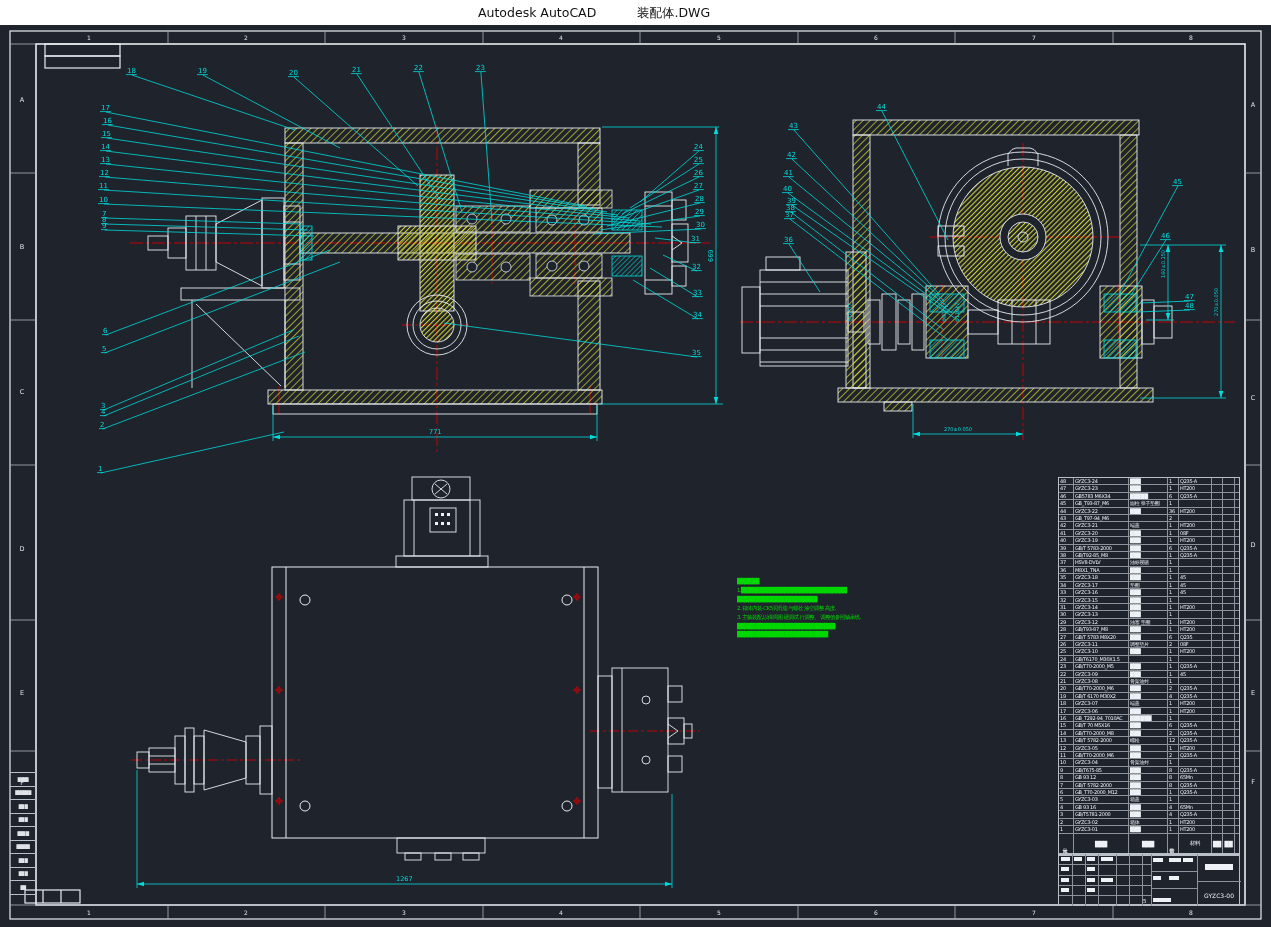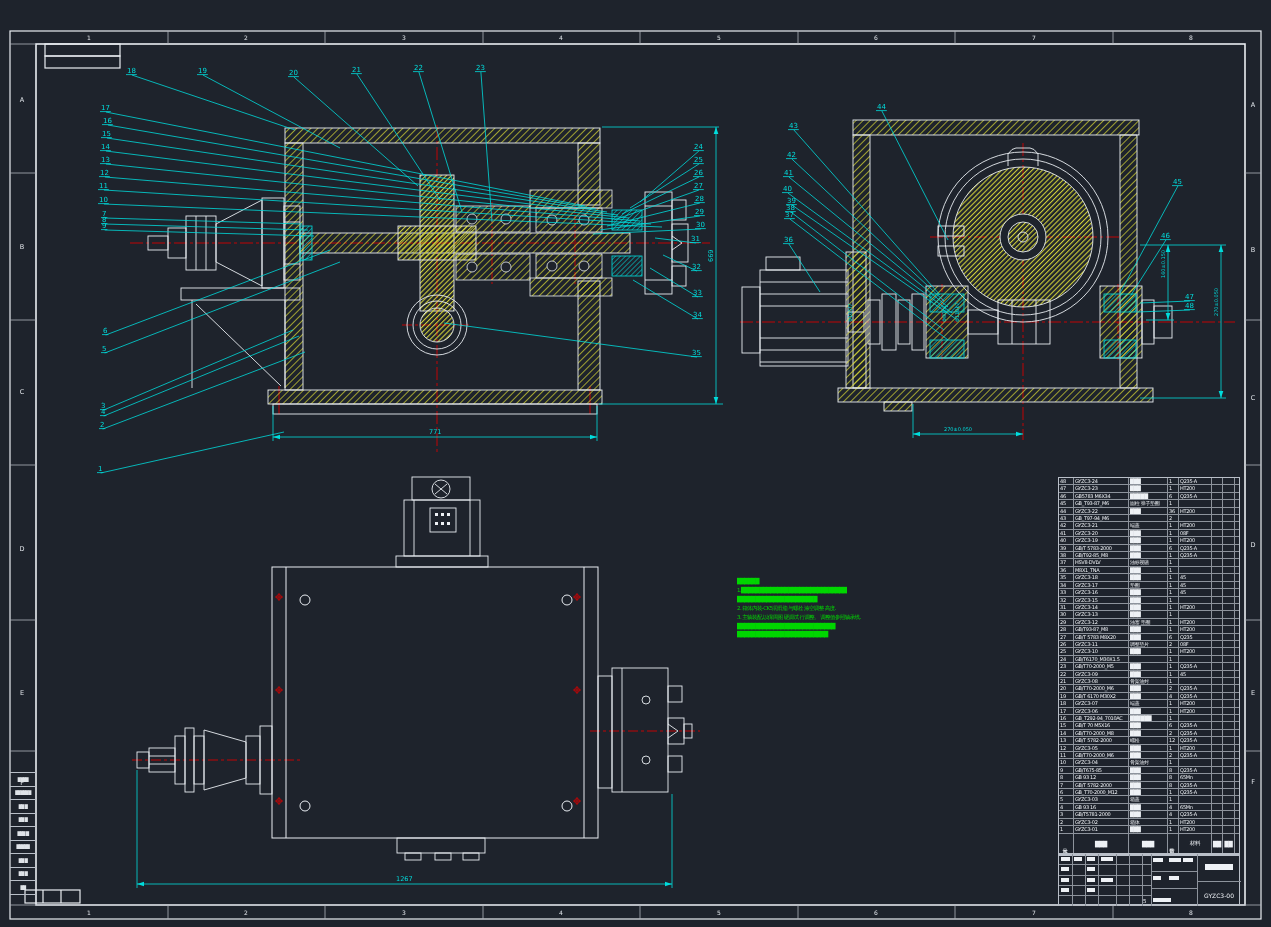--- a/index.html
+++ b/index.html
@@ -31,20 +31,24 @@
   .nline{font-size:5.5px;line-height:8.9px;color:#00d600;letter-spacing:-0.6px;white-space:nowrap;
          overflow:hidden;}
   #lmargin{position:absolute;left:10px;top:772px;width:26px;height:122px;border-top:1px solid #b9bfc8;}
   .lmrow{height:12.5px;border-bottom:1px solid #b9bfc8;color:#dfe3e8;font-size:4px;
          display:flex;align-items:center;justify-content:center;overflow:hidden;letter-spacing:-0.5px;}
 </style>
 </head>
 <body>
 
 <div id="page">
+  <div id="titlebar">
+    <div class="t" id="app">Autodesk AutoCAD</div>
+    <div class="t" id="doc">装配体.DWG</div>
+  </div>
 
   <svg id="cad" width="1271" height="927" viewBox="0 0 1271 927">
     <defs>
       <pattern id="hy" width="5" height="5" patternUnits="userSpaceOnUse" patternTransform="rotate(45)">
         <line x1="0" y1="0" x2="0" y2="5" stroke="#d8d835" stroke-width="1.4"></line>
       </pattern>
       <pattern id="hyd" width="3.6" height="3.6" patternUnits="userSpaceOnUse" patternTransform="rotate(45)">
         <line x1="0" y1="0" x2="0" y2="3.6" stroke="#cfcf3a" stroke-width="2.2"></line>
       </pattern>
       <pattern id="hc" width="3.5" height="3.5" patternUnits="userSpaceOnUse" patternTransform="rotate(45)">

